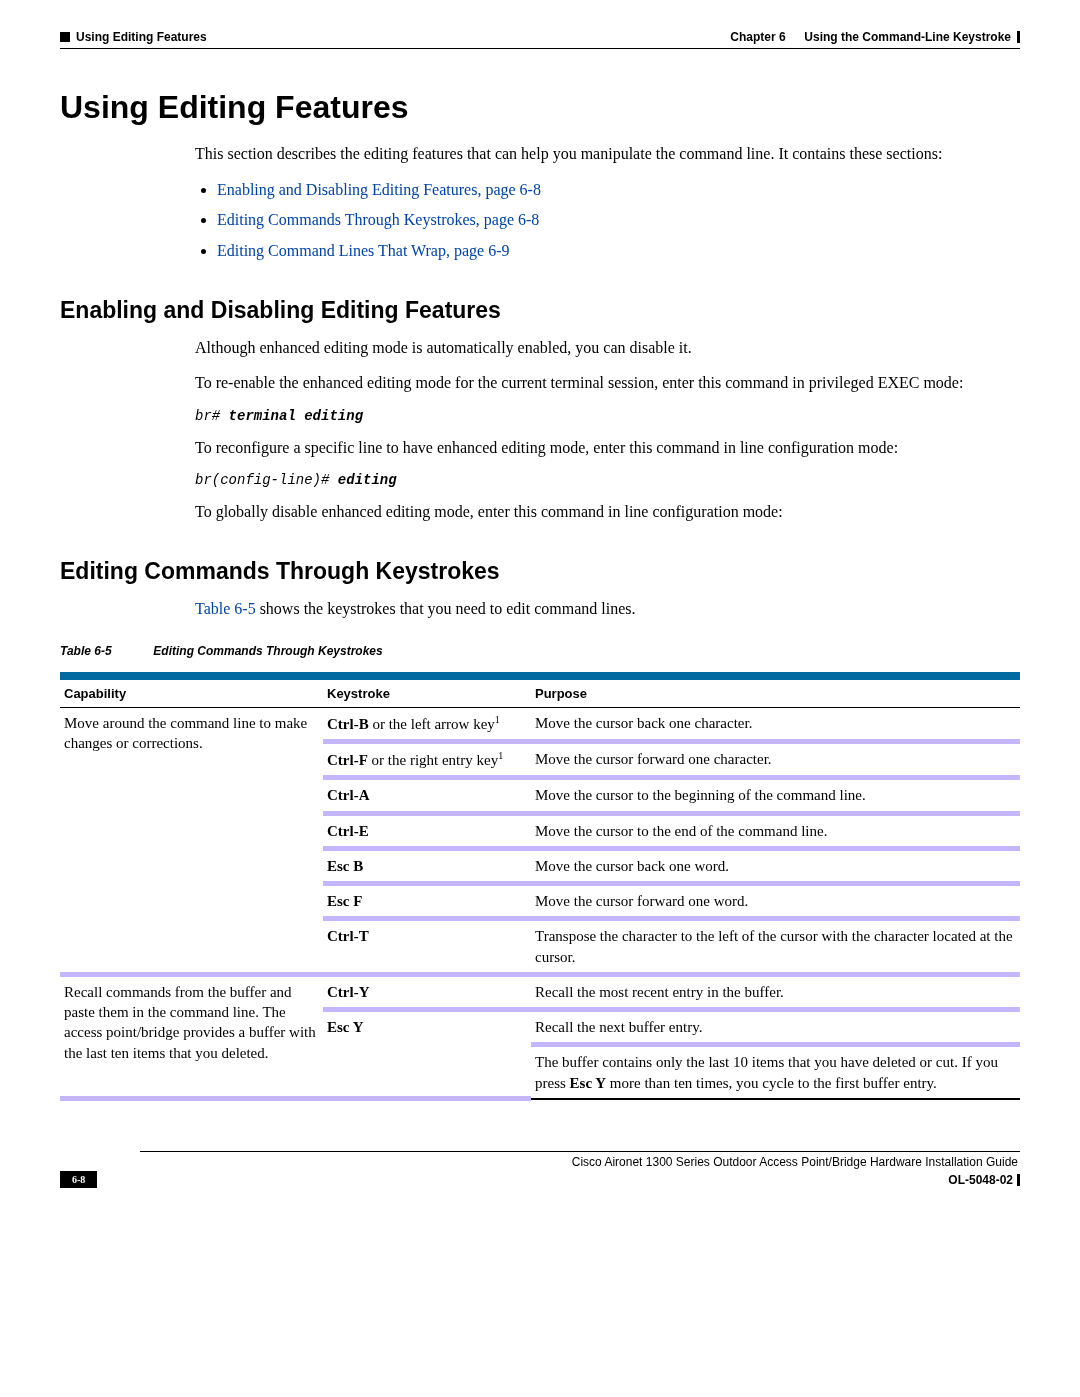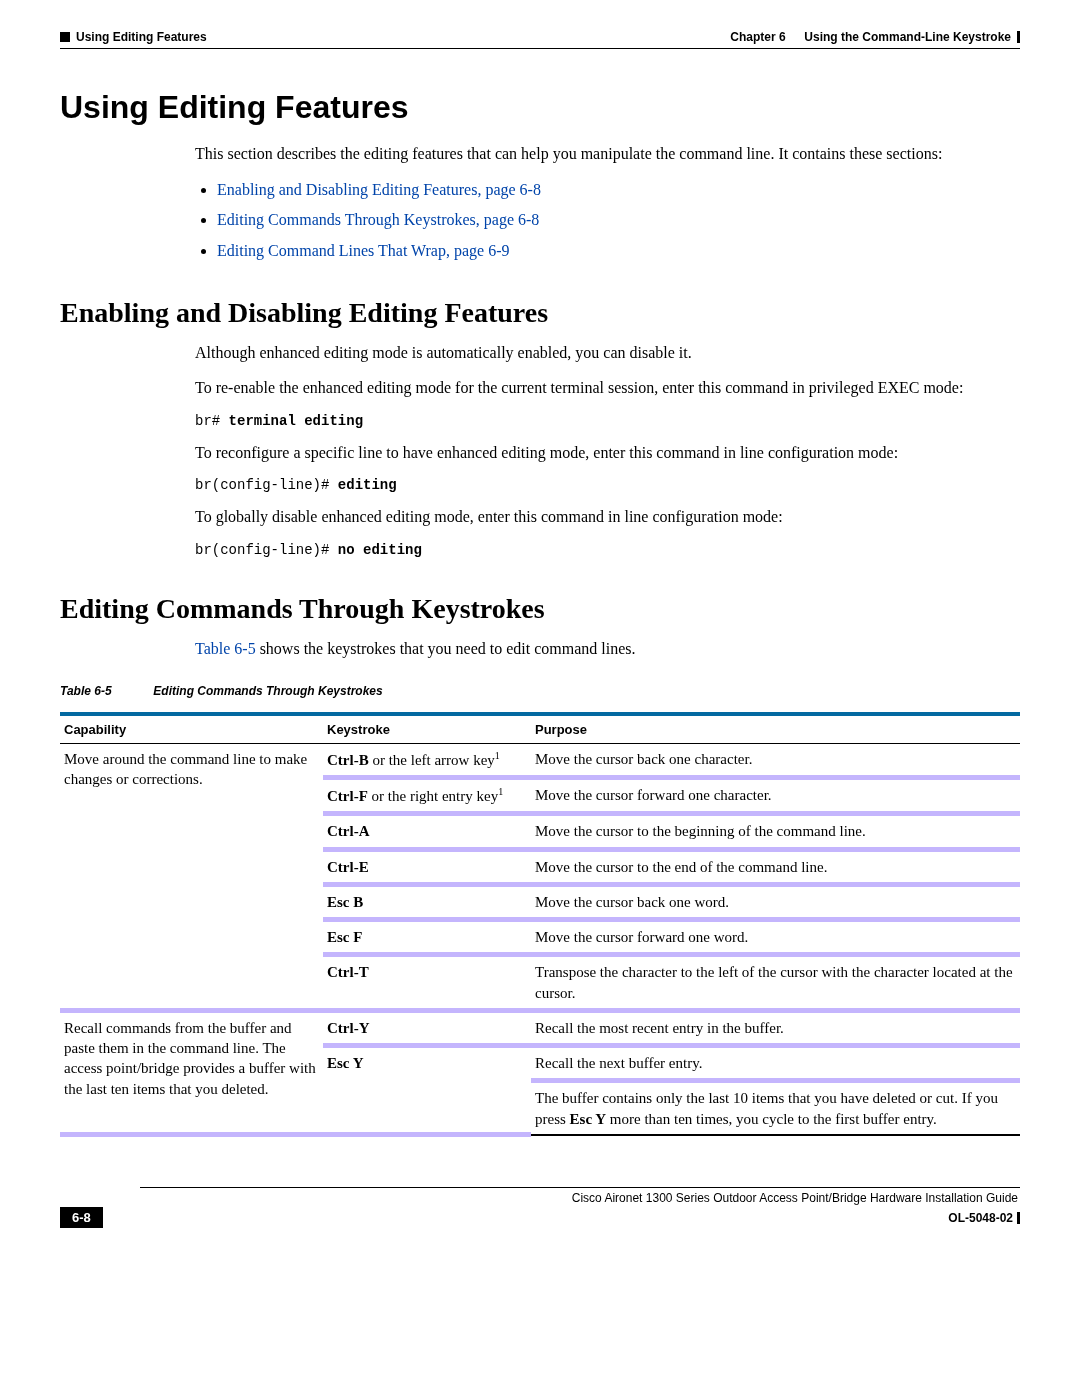--- a/index.html
+++ b/index.html
@@ -29,33 +29,33 @@
   .tick { width: 3px; height: 12px; background: #000; display: inline-block; }
   .hr-top { border-top: 1px solid #000; margin: 2px 0 40px 0; }
 
   h1.main-title {
     font-family: Arial, Helvetica, sans-serif;
     font-weight: bold;
     font-size: 32px;
     margin: 30px 0 18px 0;
   }
   h2.sub-title {
-    font-family: Liberation Serif, serif;
-    font-weight: bold;
-    font-size: 28px;
+    font-family: Liberation Sans, sans-serif;
+    font-weight: bold;
+    font-size: 23px;
     margin: 35px 0 14px 0;
   }
   .body-indent {
     margin-left: 135px;
   }
   .para { margin: 6px 0 14px 0; line-height: 1.3; }
   ul.bullets { margin: 6px 0 20px 0; padding-left: 22px; }
   ul.bullets li { margin: 8px 0; line-height: 1.4; }
   a.xref { color: #0044aa; text-decoration: none; }
-  .mono { font-family: "Courier New", Courier, monospace; font-size: 14px; white-space: pre; margin: 8px 0 14px 0; }
+  .mono { font-family: "Courier New", Courier, monospace; font-size: 14px; white-space: pre; margin: 8px 0 14px 0; font-style: italic; }
   .mono .bold { font-weight: bold; }
 
   .table-ref { color: #0044aa; }
   .table-caption {
     font-family: Arial, Helvetica, sans-serif;
     font-size: 12px;
     font-weight: bold;
     font-style: italic;
     margin: 24px 0 14px 0;
   }
@@ -64,21 +64,21 @@
     width: 100%;
     border-collapse: collapse;
     font-size: 15px;
     margin-top: 2px;
   }
   table.kstable th {
     text-align: left;
     font-family: Arial, Helvetica, sans-serif;
     font-size: 13px;
     font-weight: bold;
-    border-top: 4px solid #0369a1;
+    border-top: 8px solid #0369a1;
     border-bottom: 1px solid #000;
     padding: 6px 4px;
     vertical-align: top;
   }
   table.kstable td {
     border-bottom: 5px solid #c4b5fd;
     padding: 5px 4px;
     vertical-align: top;
     line-height: 1.35;
   }
@@ -104,22 +104,22 @@
     align-items: center;
     font-family: Arial, Helvetica, sans-serif;
     font-size: 12px;
     font-weight: bold;
     margin-top: 2px;
   }
   .page-badge {
     background: #000;
     color: #fff;
     padding: 3px 12px;
-    font-family: Liberation Sans, sans-serif;
-    font-size: 13px;
+    font-family: Liberation Serif, serif;
+    font-size: 10px;
     font-weight: bold;
   }
   .footer-row .tick { margin-left: 4px; }
 </style>
 </head>
 <body>
 
 <div class="page">
 
   <div class="running-header">
@@ -148,21 +148,20 @@
   </div>
 
   <h2 class="sub-title">Enabling and Disabling Editing Features</h2>
   <div class="body-indent">
     <div class="para">Although enhanced editing mode is automatically enabled, you can disable it.</div>
     <div class="para">To re-enable the enhanced editing mode for the current terminal session, enter this command in privileged EXEC mode:</div>
     <div class="mono"><span>br# </span><span class="bold">terminal editing</span></div>
     <div class="para">To reconfigure a specific line to have enhanced editing mode, enter this command in line configuration mode:</div>
     <div class="mono"><span>br(config-line)# </span><span class="bold">editing</span></div>
     <div class="para">To globally disable enhanced editing mode, enter this command in line configuration mode:</div>
-    <div class="mono"><span>br(config-line)# </span><span class="bold">no editing</span></div>
   </div>
 
   <h2 class="sub-title">Editing Commands Through Keystrokes</h2>
   <div class="body-indent">
     <div class="para">
       <span class="table-ref">Table 6-5</span><span> shows the keystrokes that you need to edit command lines.</span>
     </div>
   </div>
 
   <div class="table-caption">

